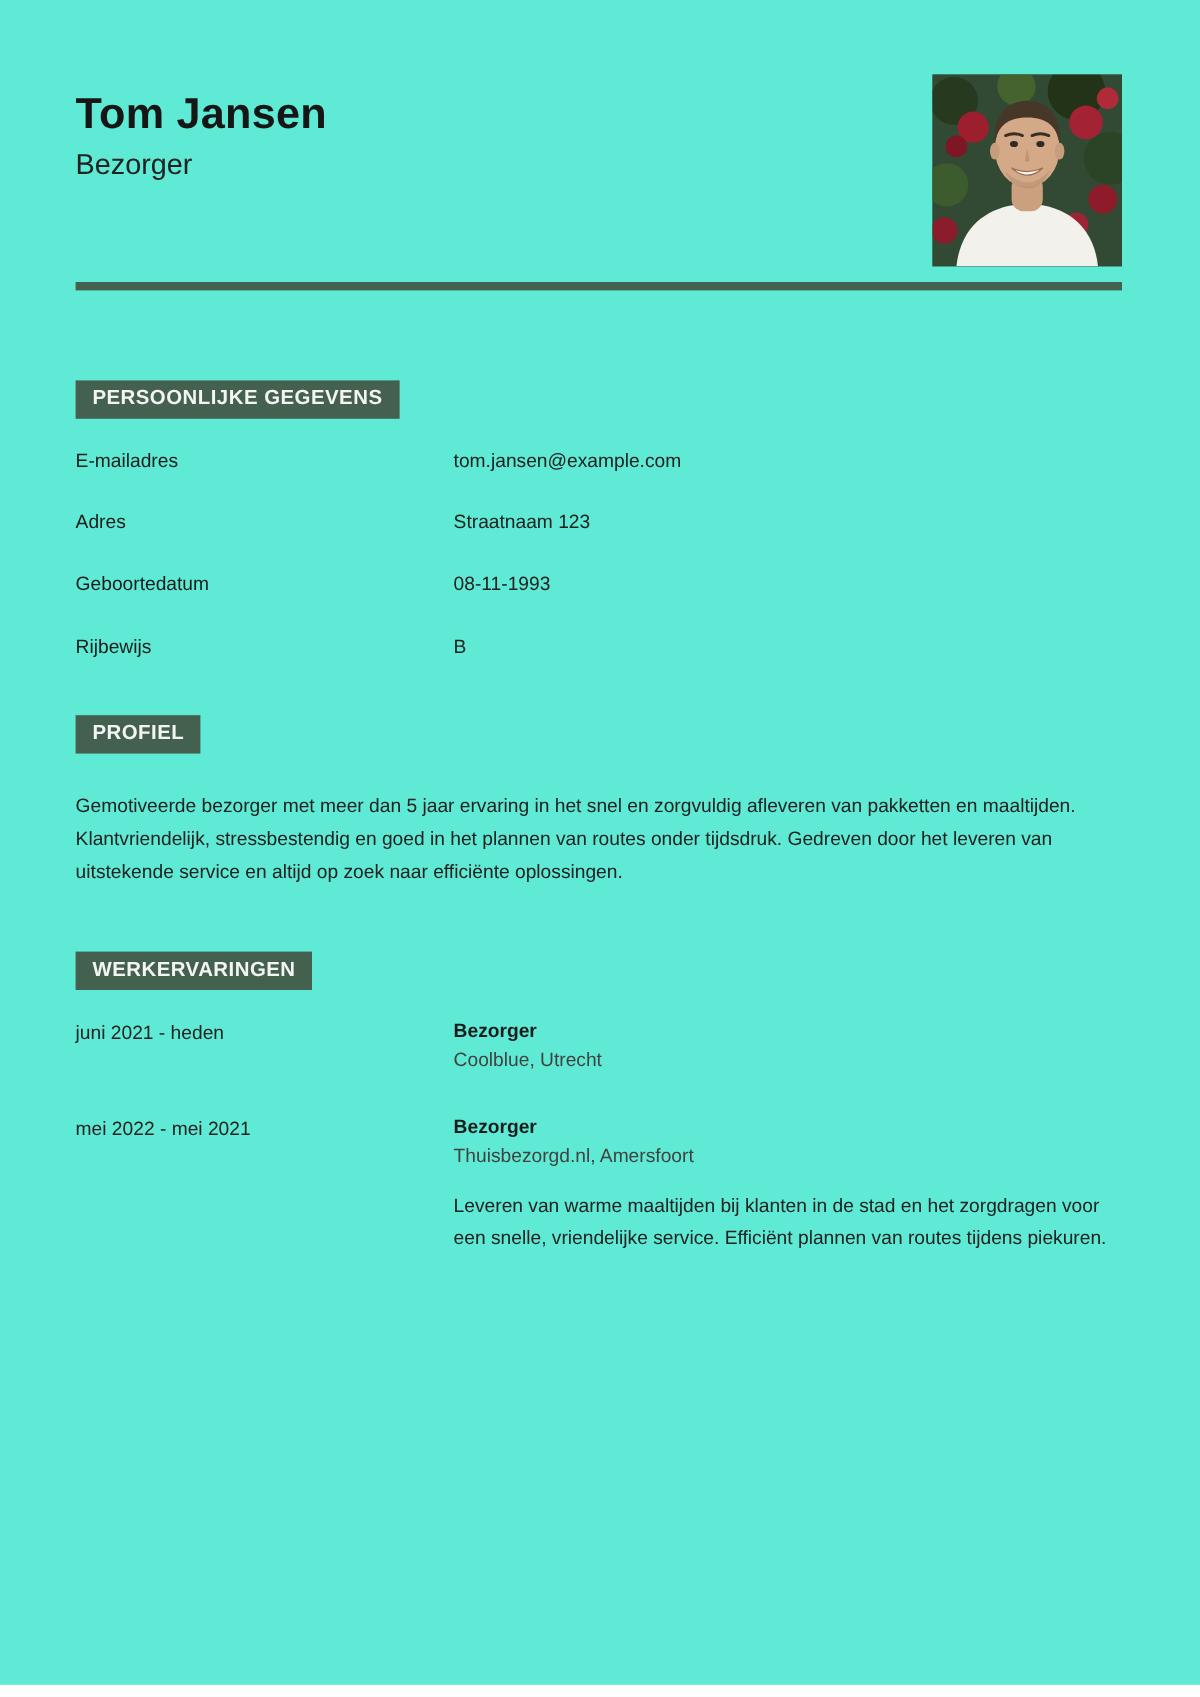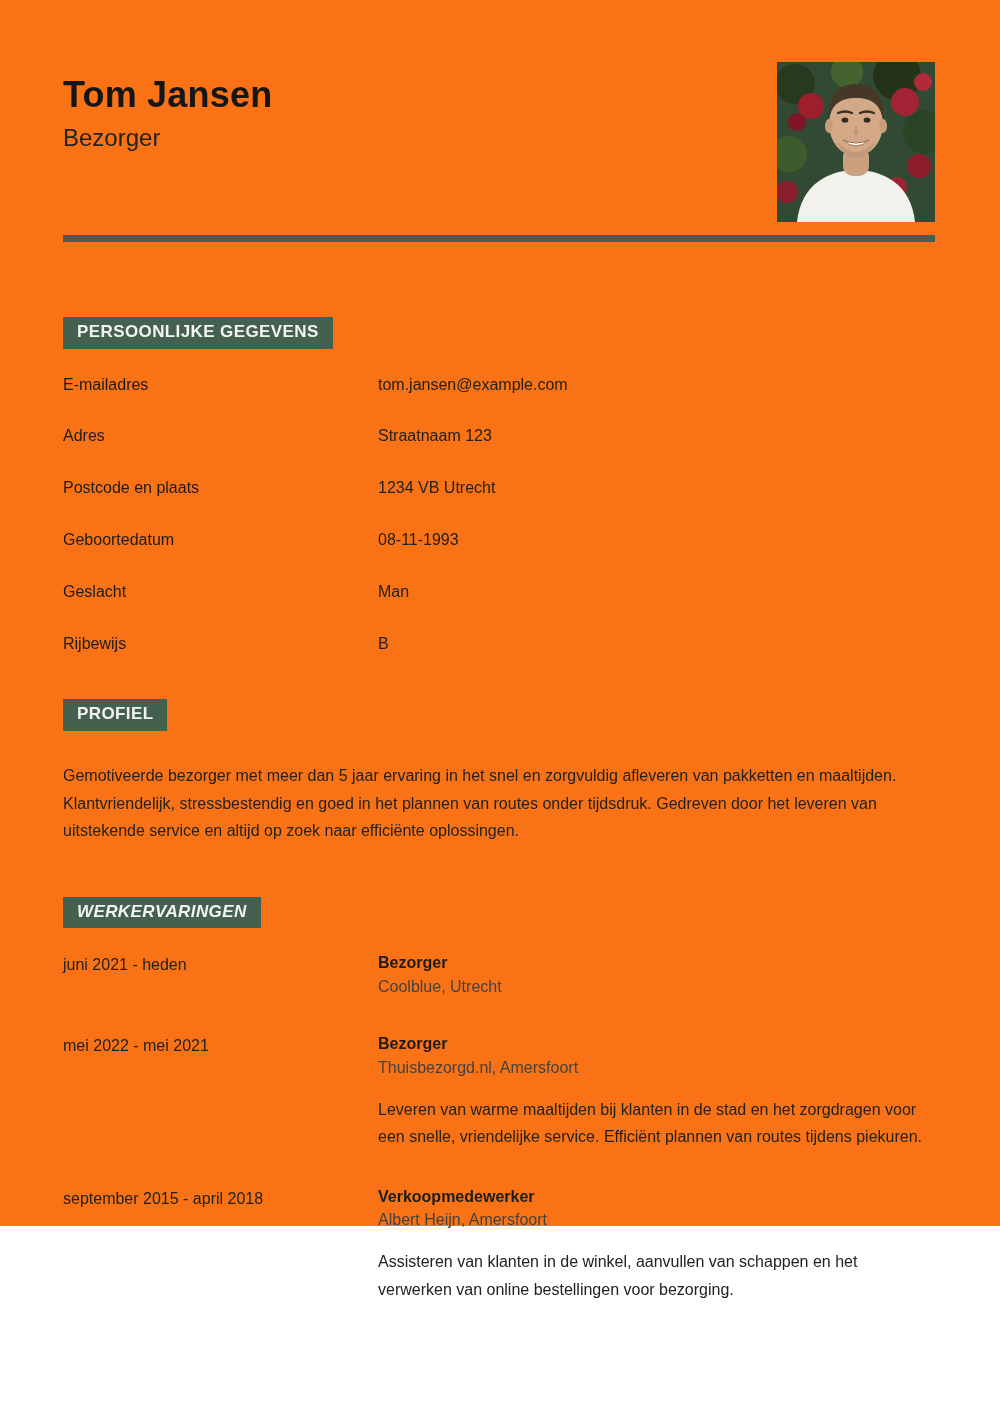--- a/index.html
+++ b/index.html
@@ -6,22 +6,22 @@
   html, body { background: #ffffff; }
   body {
     width: 1000px;
     height: 1414px;
     font-family: "Liberation Sans", "DejaVu Sans", sans-serif;
     color: #1f1f1f;
     overflow: hidden;
   }
   .page {
     width: 1000px;
-    height: 1226px;
-    background: #f97316;
+    height: 1404px;
+    background: #5eead4;
     padding: 0 65px 0 63px;
     position: relative;
   }
 
   
   .header {
     display: flex;
     justify-content: space-between;
     align-items: flex-start;
     padding-top: 62px;
@@ -63,21 +63,21 @@
     background: #44604F;
     color: #f2f5f2;
     font-size: 17px;
     font-weight: 700;
     letter-spacing: 0.4px;
     padding: 6px 14px 7px 14px;
     line-height: 1.1;
   }
   .mt-personal { margin-top: 75px; }
   .mt-profile  { margin-top: 45px; }
-  .mt-work     { margin-top: 52px; font-style: italic; }
+  .mt-work     { margin-top: 52px; }
 
   
   .fields { margin-top: 26px; }
   .field-row {
     display: flex;
     margin-bottom: 31px;
     font-size: 16px;
     line-height: 1.3;
   }
   .field-row:last-child { margin-bottom: 0; }
@@ -191,30 +191,22 @@
     <div class="fields">
       <div class="field-row">
         <div class="field-label">E-mailadres</div>
         <div class="field-value">tom.jansen@example.com</div>
       </div>
       <div class="field-row">
         <div class="field-label">Adres</div>
         <div class="field-value">Straatnaam 123</div>
       </div>
       <div class="field-row">
-        <div class="field-label">Postcode en plaats</div>
-        <div class="field-value">1234 VB Utrecht</div>
-      </div>
-      <div class="field-row">
         <div class="field-label">Geboortedatum</div>
         <div class="field-value">08-11-1993</div>
-      </div>
-      <div class="field-row">
-        <div class="field-label">Geslacht</div>
-        <div class="field-value">Man</div>
       </div>
       <div class="field-row">
         <div class="field-label">Rijbewijs</div>
         <div class="field-value">B</div>
       </div>
     </div>
   </div>
 
   <div>
     <span class="section-title mt-profile">PROFIEL</span>
@@ -235,25 +227,17 @@
 
       <div class="entry">
         <div class="entry-period">mei 2022 - mei 2021</div>
         <div class="entry-body">
           <div class="entry-title">Bezorger</div>
           <div class="entry-company">Thuisbezorgd.nl, Amersfoort</div>
           <div class="entry-desc">Leveren van warme maaltijden bij klanten in de stad en het zorgdragen voor een snelle, vriendelijke service. Efficiënt plannen van routes tijdens piekuren.</div>
         </div>
       </div>
 
-      <div class="entry">
-        <div class="entry-period">september 2015 - april 2018</div>
-        <div class="entry-body">
-          <div class="entry-title">Verkoopmedewerker</div>
-          <div class="entry-company">Albert Heijn, Amersfoort</div>
-          <div class="entry-desc">Assisteren van klanten in de winkel, aanvullen van schappen en het verwerken van online bestellingen voor bezorging.</div>
-        </div>
-      </div>
 
     </div>
   </div>
 
 </div>
 
 </body></html>

